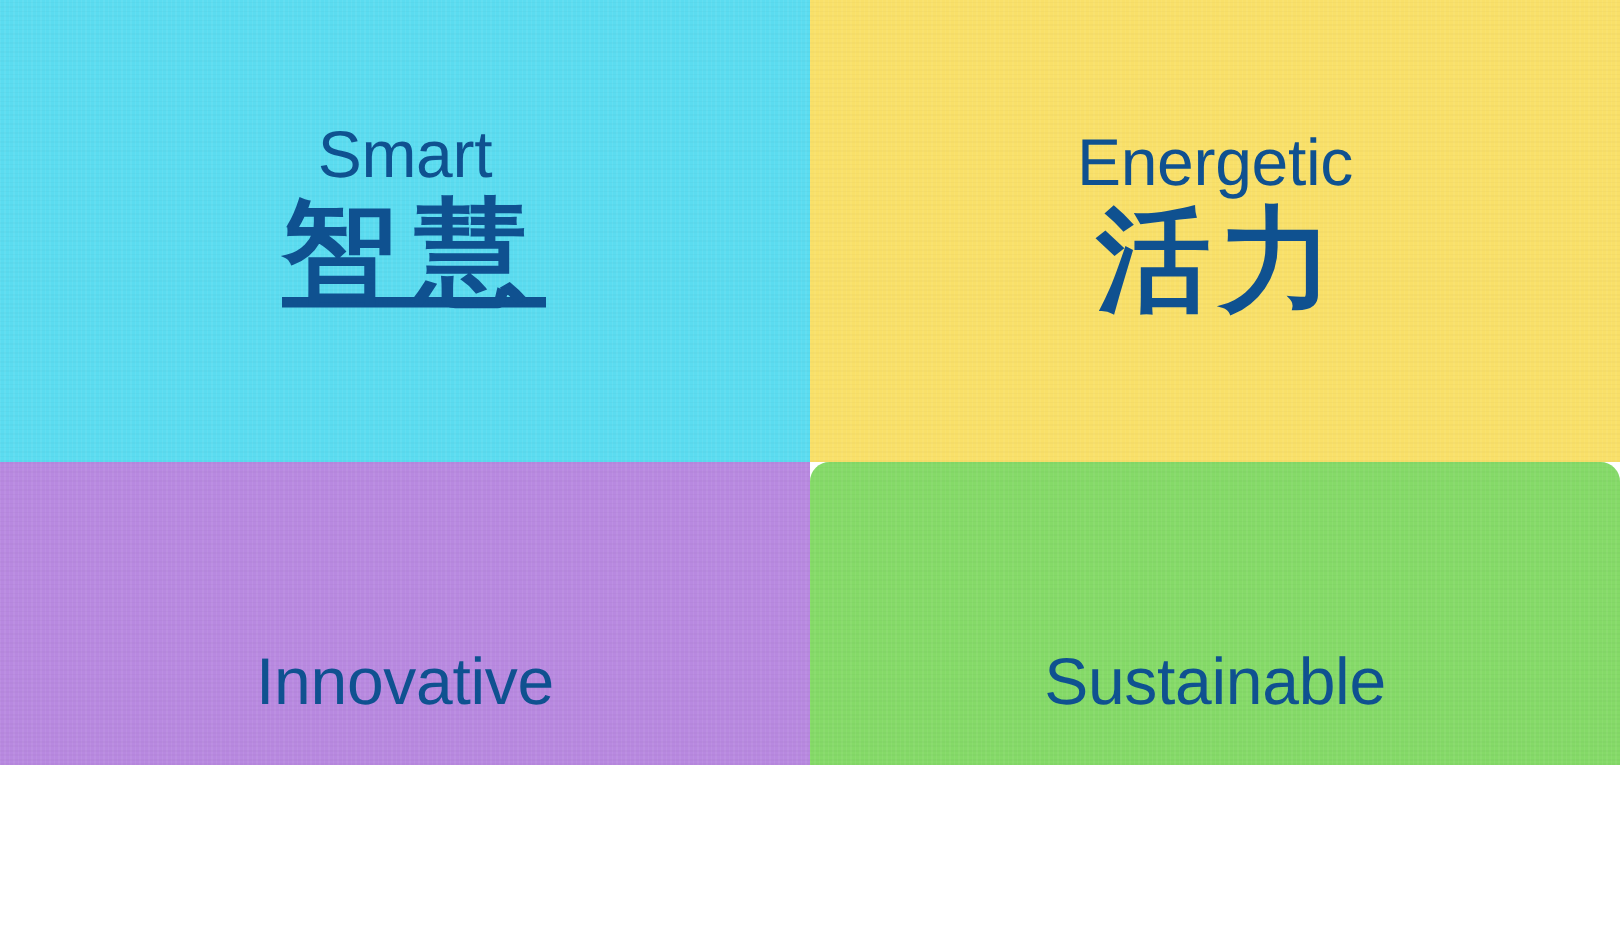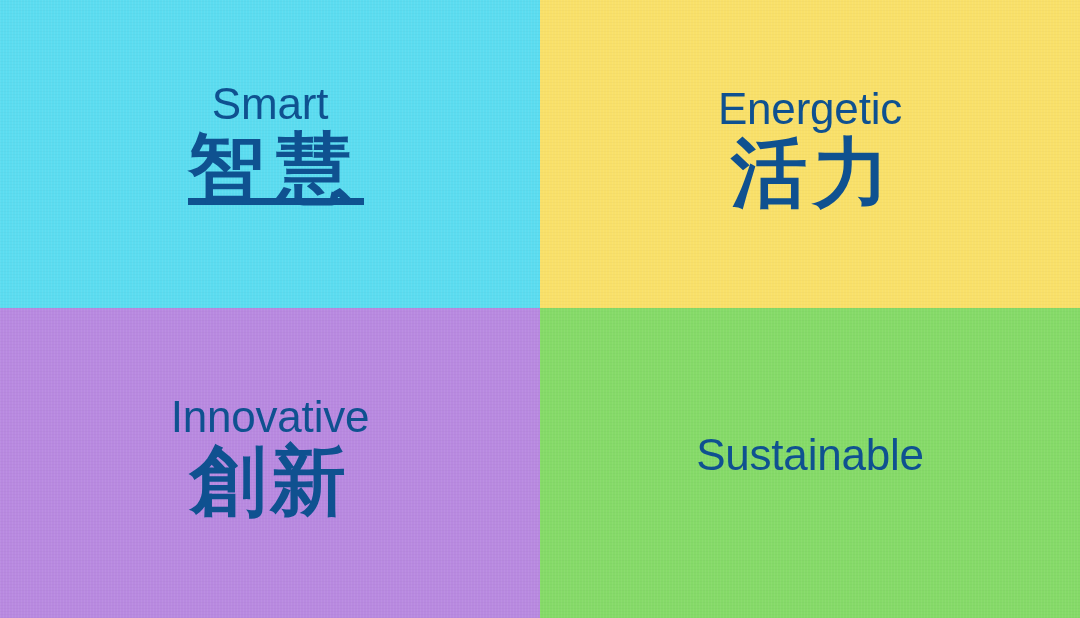--- a/index.html
+++ b/index.html
@@ -83,44 +83,43 @@
   .q-energetic .q-inner   { transform: translateY(-5px); }
   .q-innovative .q-inner  { transform: translateY(-6px); }
   .q-sustainable .q-inner { transform: translateY(-6px); }
 
   .q-smart .label-zh { letter-spacing: 12px; text-indent: 12px; text-decoration: underline; }
   .q-energetic .label-zh { letter-spacing: 6px; text-indent: 6px; }
 </style>
 </head>
 <body>
 
-<div id="stage" style="width: 1080px; height: 618px;">
+<div id="stage" style="width: 1080px; height: 510px;">
   <div class="grid">
 
     <div class="quadrant q-smart" style="background-color: rgb(91, 220, 240); color: rgb(15, 81, 144);">
       <div class="q-inner">
         <div class="label-en">Smart</div>
         <div class="label-zh">智慧</div>
       </div>
     </div>
 
     <div class="quadrant q-energetic" style="background-color: rgb(249, 224, 105); color: rgb(15, 81, 144); align-items: center;">
       <div class="q-inner">
         <div class="label-en">Energetic</div>
         <div class="label-zh">活力</div>
       </div>
     </div>
 
     <div class="quadrant q-innovative" style="background-color: rgb(184, 137, 224); color: rgb(15, 81, 144);">
       <div class="q-inner">
         <div class="label-en">Innovative</div>
-        <div class="label-zh">創新</div>
       </div>
     </div>
 
-    <div class="quadrant q-sustainable" style="background-color: rgb(133, 218, 104); color: rgb(15, 81, 144);">
+    <div class="quadrant q-sustainable" style="background-color: rgb(133, 218, 104); color: rgb(15, 81, 144); border-radius: 13px;">
       <div class="q-inner">
         <div class="label-en">Sustainable</div>
       </div>
     </div>
 
   </div>
 </div>
 
 </body></html>

